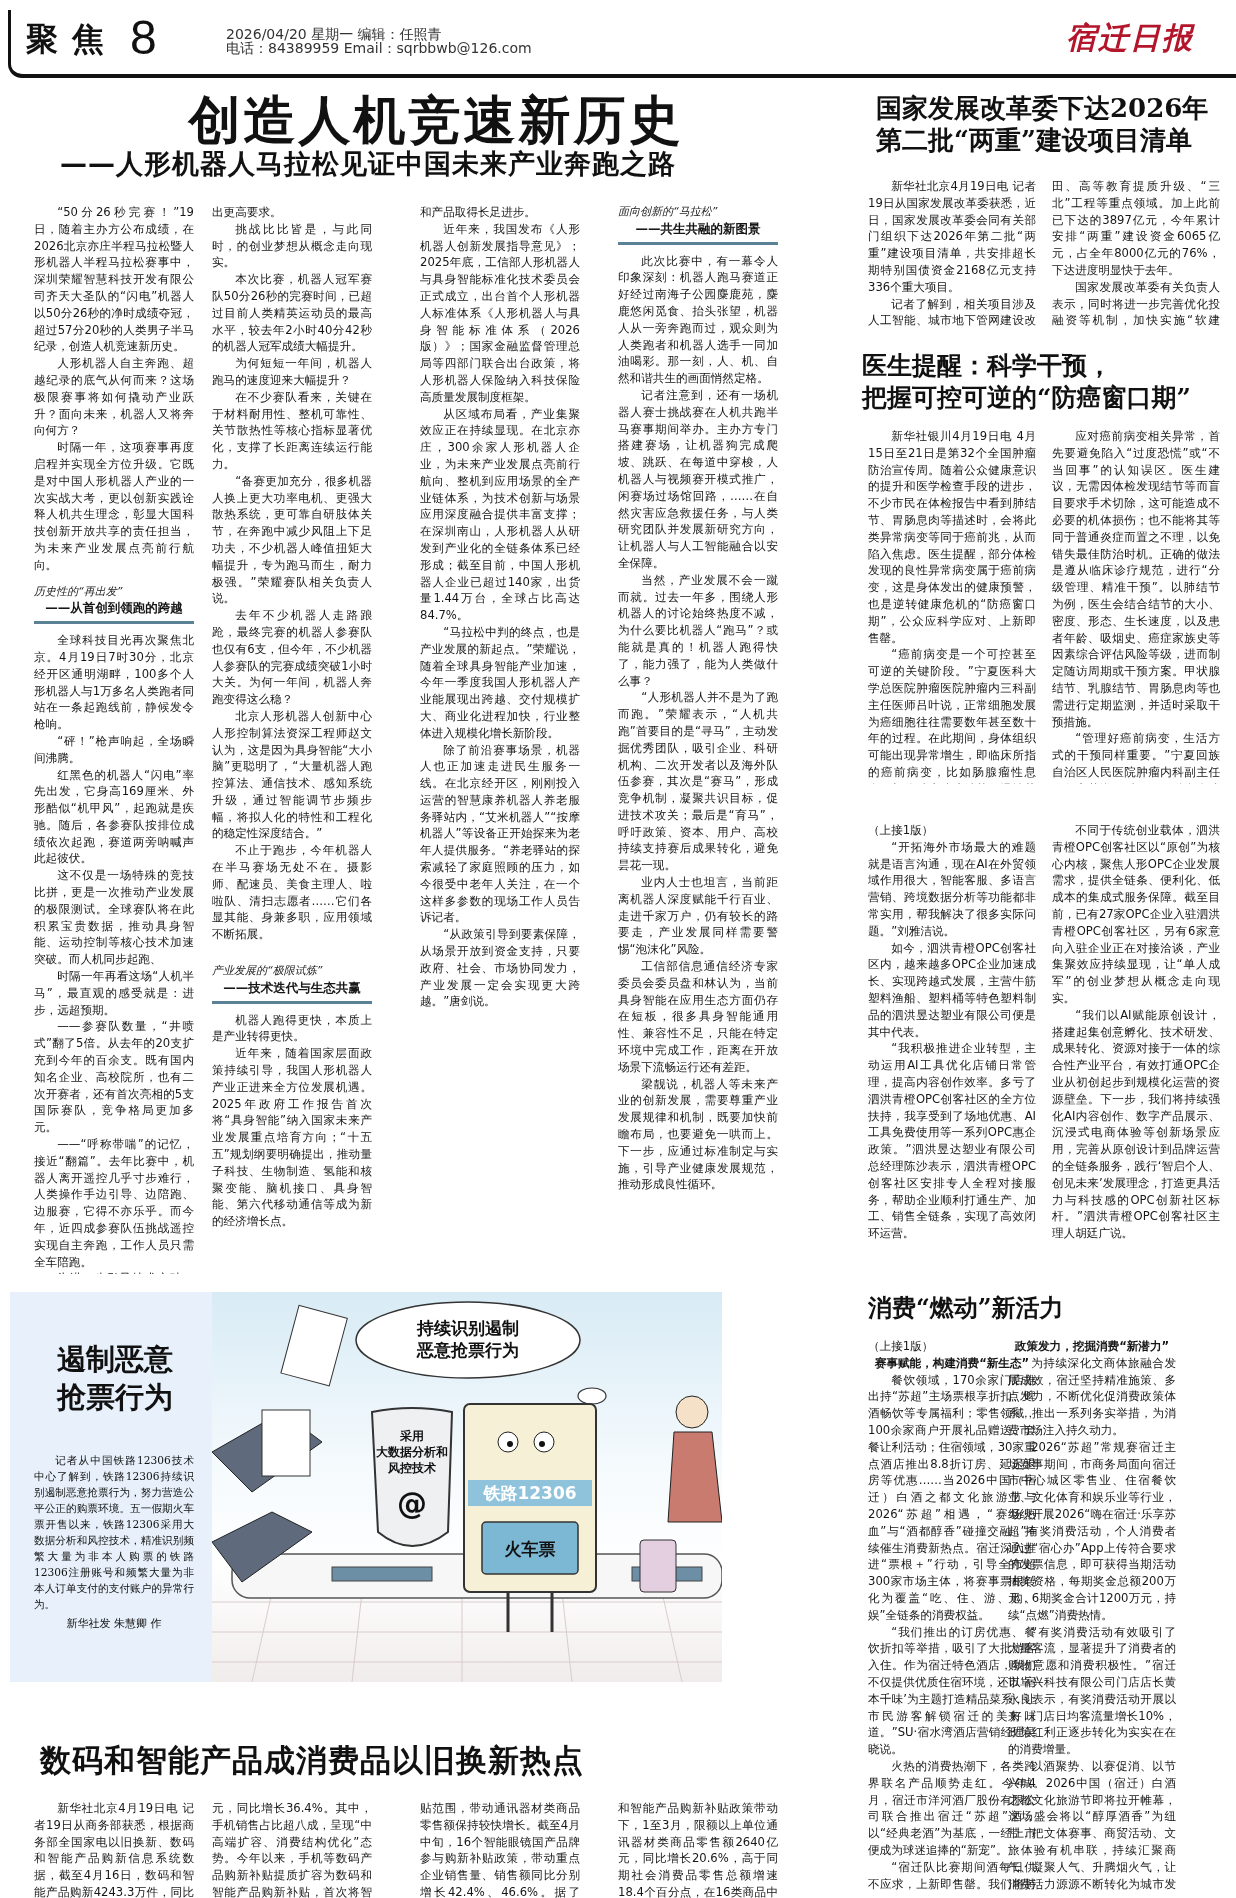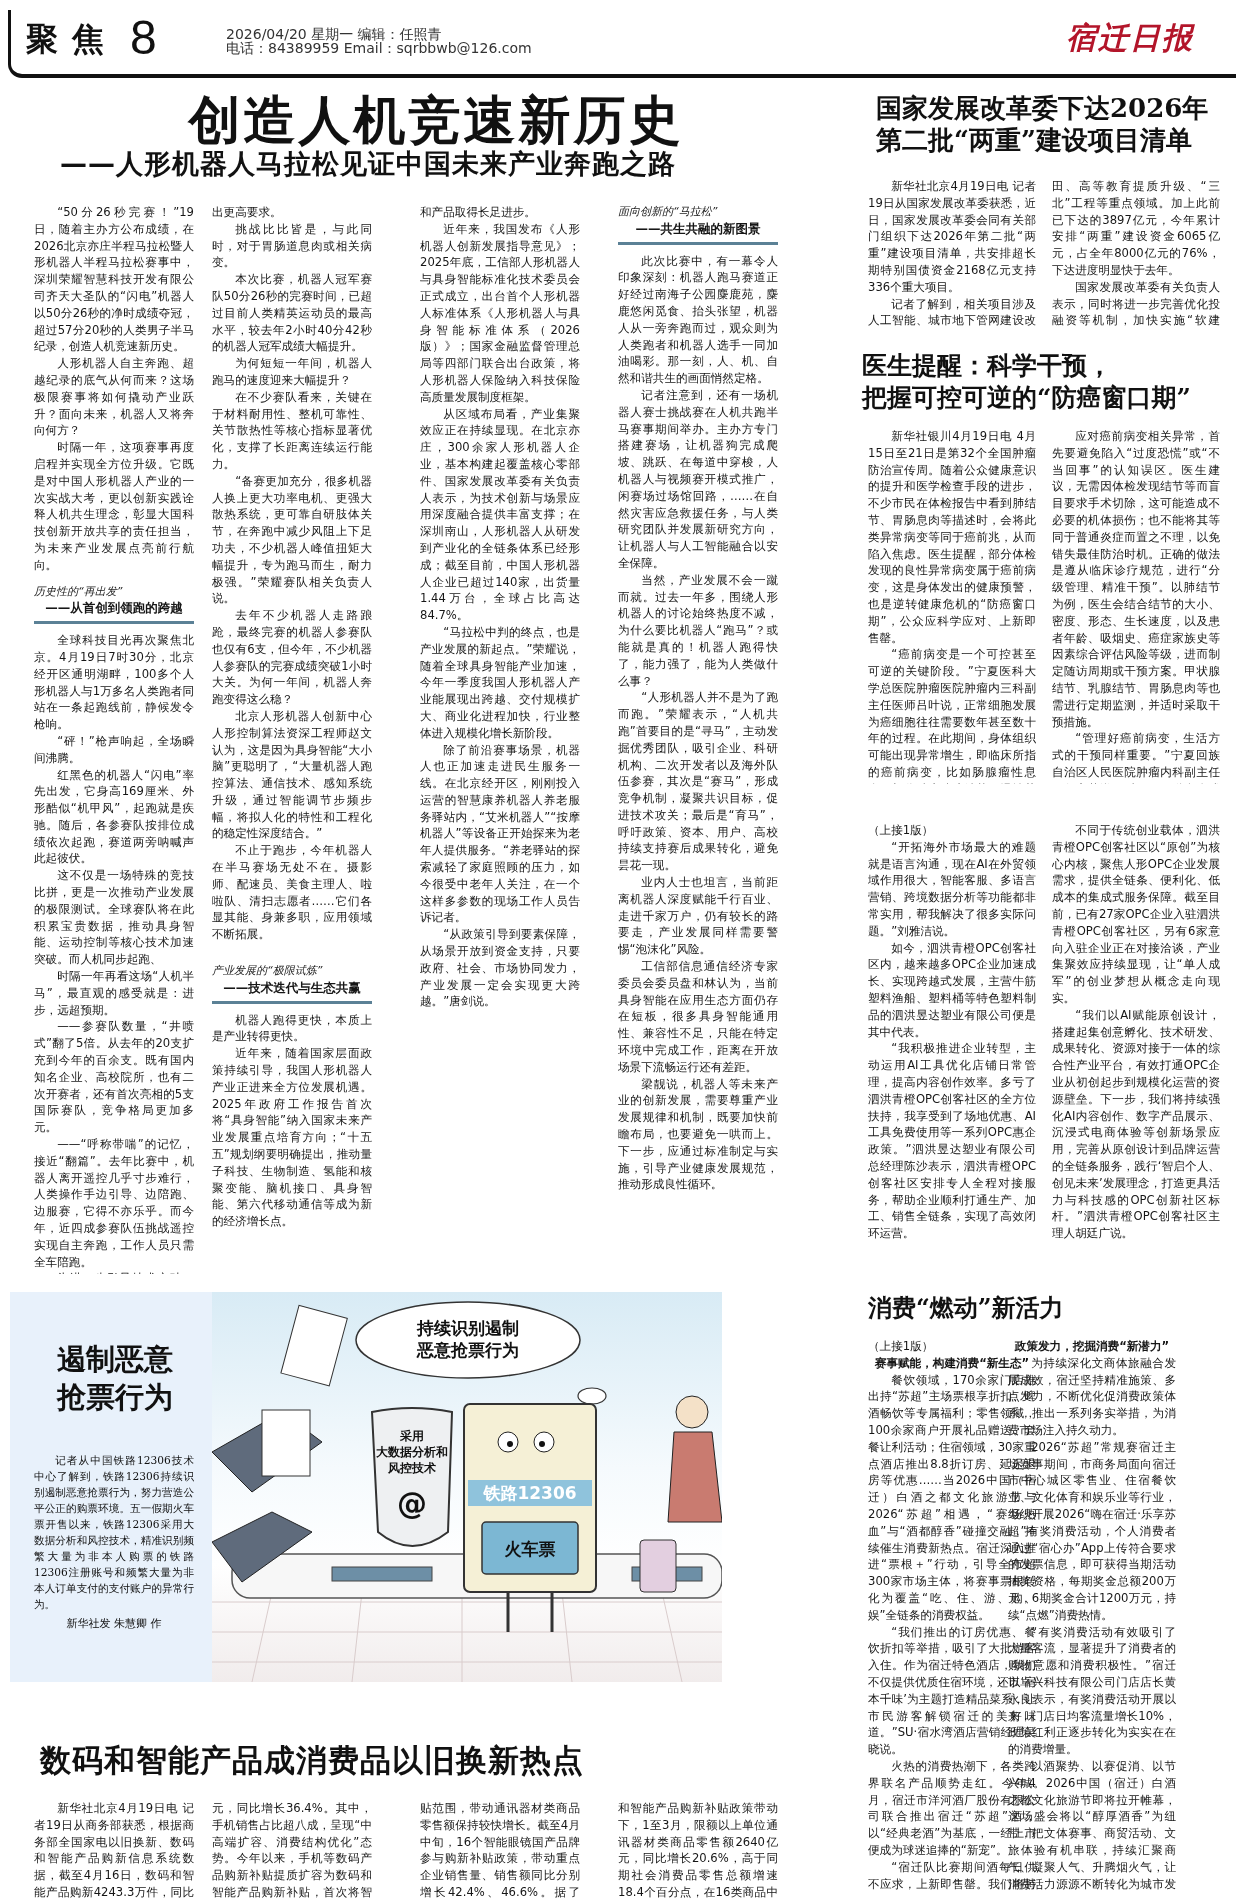--- a/index.html
+++ b/index.html
@@ -65,41 +65,41 @@
   <p>这不仅是一场特殊的竞技比拼，更是一次推动产业发展的极限测试。全球赛队将在此积累宝贵数据，推动具身智能、运动控制等核心技术加速突破。而人机同步起跑、</p>
   <p>时隔一年再看这场“人机半马”，最直观的感受就是：进步，远超预期。</p>
   <p>——参赛队数量，“井喷式”翻了5倍。从去年的20支扩充到今年的百余支。既有国内知名企业、高校院所，也有二次开赛者，还有首次亮相的5支国际赛队，竞争格局更加多元。</p>
   <p>——“呼称带喘”的记忆，接近“翻篇”。去年比赛中，机器人离开遥控几乎寸步难行，人类操作手边引导、边陪跑、边服赛，它得不亦乐乎。而今年，近四成参赛队伍挑战遥控实现自主奔跑，工作人员只需全车陪跑。</p>
   <p>为进一步引导技术突破，今年赛事首次设置自主导航组和遥控组。遥控组采用差异化规则，需要乘以1.2的系数得出最终成绩。</p>
 
 </div>
 
 <div class="col" style="left:212px; top:204px; width:160px; height:1070px;">
   <p class="noind">出更高要求。</p>
-  <p>挑战比比皆是，与此同时，对于胃肠道息肉或相关病变。</p>
+  <p>挑战比比皆是，与此同时，的创业梦想从概念走向现实。</p>
   <p>本次比赛，机器人冠军赛队50分26秒的完赛时间，已超过目前人类精英运动员的最高水平，较去年2小时40分42秒的机器人冠军成绩大幅提升。</p>
   <p>为何短短一年间，机器人跑马的速度迎来大幅提升？</p>
   <p>在不少赛队看来，关键在于材料耐用性、整机可靠性、关节散热性等核心指标显著优化，支撑了长距离连续运行能力。</p>
   <p>“备赛更加充分，很多机器人换上更大功率电机、更强大散热系统，更可靠自研肢体关节，在奔跑中减少风阻上下足功夫，不少机器人峰值扭矩大幅提升，专为跑马而生，耐力极强。”荣耀赛队相关负责人说。</p>
   <p>去年不少机器人走路踉跄，最终完赛的机器人参赛队也仅有6支，但今年，不少机器人参赛队的完赛成绩突破1小时大关。为何一年间，机器人奔跑变得这么稳？</p>
   <p>北京人形机器人创新中心人形控制算法资深工程师赵文认为，这是因为具身智能“大小脑”更聪明了，“大量机器人跑控算法、通信技术、感知系统升级，通过智能调节步频步幅，将拟人化的特性和工程化的稳定性深度结合。”</p>
   <p>不止于跑步，今年机器人在半马赛场无处不在。摄影师、配速员、美食主理人、啦啦队、清扫志愿者……它们各显其能、身兼多职，应用领域不断拓展。</p>
   <div style="height:20px"></div>
   <div class="kicker">产业发展的“极限试炼”</div>
   <div class="subhead">——技术迭代与生态共赢</div>
   <div class="rule"></div>
   <p>机器人跑得更快，本质上是产业转得更快。</p>
   <p>近年来，随着国家层面政策持续引导，我国人形机器人产业正进来全方位发展机遇。2025年政府工作报告首次将“具身智能”纳入国家未来产业发展重点培育方向；“十五五”规划纲要明确提出，推动量子科技、生物制造、氢能和核聚变能、脑机接口、具身智能、第六代移动通信等成为新的经济增长点。</p>
 
 </div>
 
 <div class="col" style="left:420px; top:204px; width:160px; height:1070px;">
   <p class="noind">和产品取得长足进步。</p>
   <p>近年来，我国发布《人形机器人创新发展指导意见》；2025年底，工信部人形机器人与具身智能标准化技术委员会正式成立，出台首个人形机器人标准体系《人形机器人与具身智能标准体系（2026版）》；国家金融监督管理总局等四部门联合出台政策，将人形机器人保险纳入科技保险高质量发展制度框架。</p>
-  <p>从区域布局看，产业集聚效应正在持续显现。在北京亦庄，300余家人形机器人企业，基本构建起覆盖核心零部件、国家发展改革委有关负责人表示，为技术创新与场景应用深度融合提供丰富支撑；在深圳南山，人形机器人从研发到产业化的全链条体系已经形成；截至目前，中国人形机器人企业已超过140家，出货量1.44万台，全球占比高达84.7%。</p>
+  <p>从区域布局看，产业集聚效应正在持续显现。在北京亦庄，300余家人形机器人企业，为未来产业发展点亮前行航向、整机到应用场景的全产业链体系，为技术创新与场景应用深度融合提供丰富支撑；在深圳南山，人形机器人从研发到产业化的全链条体系已经形成；截至目前，中国人形机器人企业已超过140家，出货量1.44万台，全球占比高达84.7%。</p>
   <p>“马拉松中判的终点，也是产业发展的新起点。”荣耀说，随着全球具身智能产业加速，今年一季度我国人形机器人产业能展现出跨越、交付规模扩大、商业化进程加快，行业整体进入规模化增长新阶段。</p>
   <p>除了前沿赛事场景，机器人也正加速走进民生服务一线。在北京经开区，刚刚投入运营的智慧康养机器人养老服务驿站内，“艾米机器人”“按摩机器人”等设备正开始探来为老年人提供服务。“养老驿站的探索减轻了家庭照顾的压力，如今很受中老年人关注，在一个这样多参数的现场工作人员告诉记者。</p>
   <p>“从政策引导到要素保障，从场景开放到资金支持，只要政府、社会、市场协同发力，产业发展一定会实现更大跨越。”唐剑说。</p>
 </div>
 
 <div class="col" style="left:618px; top:204px; width:160px; height:1070px;">
   <div class="kicker">面向创新的“马拉松”</div>
   <div class="subhead">——共生共融的新图景</div>
   <div class="rule"></div>
   <p>此次比赛中，有一幕令人印象深刻：机器人跑马赛道正好经过南海子公园麋鹿苑，麋鹿悠闲觅食、抬头张望，机器人从一旁奔跑而过，观众则为人类跑者和机器人选手一同加油喝彩。那一刻，人、机、自然和谐共生的画面悄然定格。</p>

